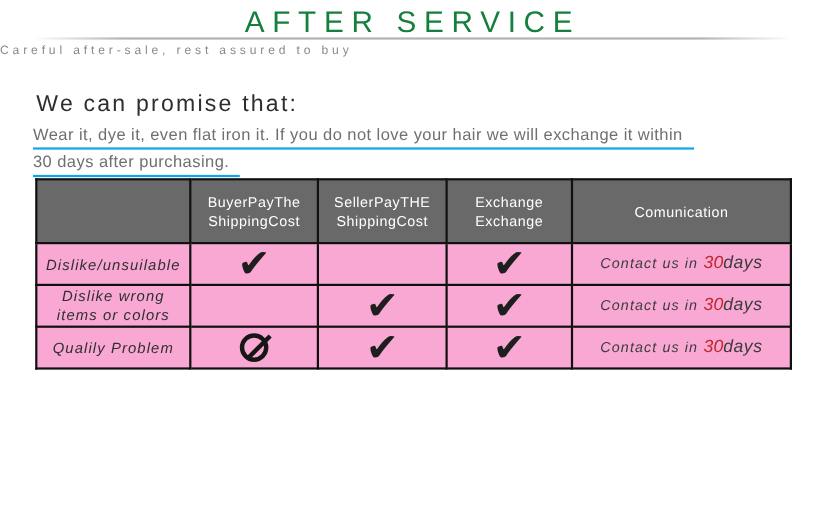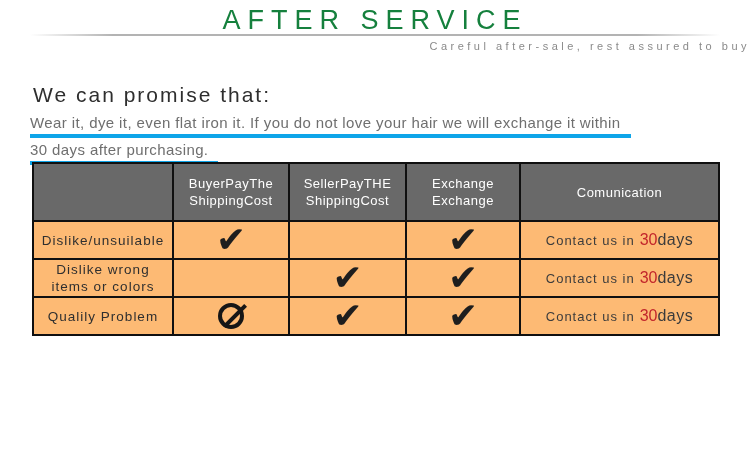--- a/index.html
+++ b/index.html
@@ -10,45 +10,45 @@
   }
   .title {
     position:absolute; top:5px; left:0; right:0; text-align:center;
     font-size:27px; letter-spacing:7px; color:#15803d; font-weight:400;
   }
   .title-rule {
     position:absolute; top:34px; left:30px; right:30px; height:2px;
     background:linear-gradient(to right, rgba(170,170,170,0), #b3b3b3 12%, #b3b3b3 88%, rgba(170,170,170,0));
   }
   .subtitle {
-    position:absolute; top:40px; left:0; right:0; text-align:right;
+    position:absolute; top:40px; left:0; right:0; text-align:left;
     font-size:11px; letter-spacing:3.5px; color:#8a8a8a;
   }
   .promise-heading {
     position:absolute; top:83px; left:33px;
     font-size:21px; letter-spacing:2px; color:#2e2e2e;
   }
   .promise-text { position:absolute; top:111px; left:30px; color:#6f6f6f; font-size:15px; letter-spacing:0.4px; }
   .pline {
     display:table; white-space:nowrap; padding:2px 10px 2px 0;
-    border-bottom:4px solid #0ea5e9; line-height:19px;
+    border-bottom:2px solid #0ea5e9; line-height:19px;
   }
   .svc-table {
     position:absolute; top:162px; left:32px; width:686px;
     border-collapse:collapse; table-layout:fixed;
   }
   .svc-table th, .svc-table td {
     border:2px solid #101010; padding:0; text-align:center; vertical-align:middle;
   }
   .svc-table thead th {
     background:#696969; color:#ffffff; font-weight:400;
     font-size:13px; letter-spacing:0.5px; height:58px;
   }
   .hline { display:block; line-height:17px; }
-  .svc-table tbody td { height:30px; background:#fdba74; }
+  .svc-table tbody td { height:30px; background:#f9a8d4;font-style:italic; }
   .label-cell { font-size:13.5px; color:#2f2f2f; letter-spacing:1px; }
   .lline { display:block; line-height:17px; }
   .check { display:inline-block; font-size:36px; line-height:1; color:#1e1e1e; }
   .no-sign {
     display:inline-block; width:26px; height:26px; vertical-align:middle;
     border:4px solid #161616; border-radius:50%; position:relative;
   }
   .no-sign::after {
     content:""; position:absolute; left:-2px; top:50%; margin-top:-2px;
     width:30px; height:4px; background:#161616; transform:rotate(-45deg);

